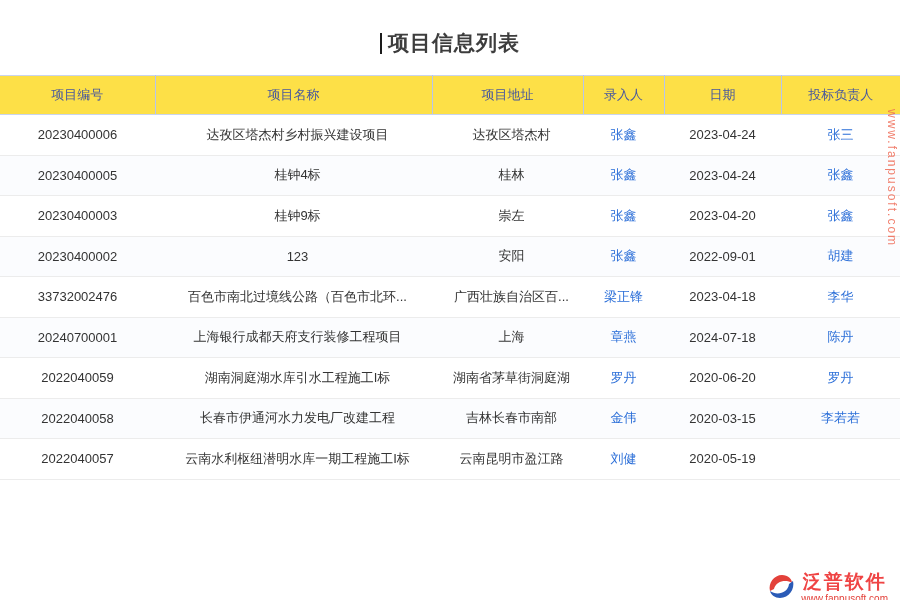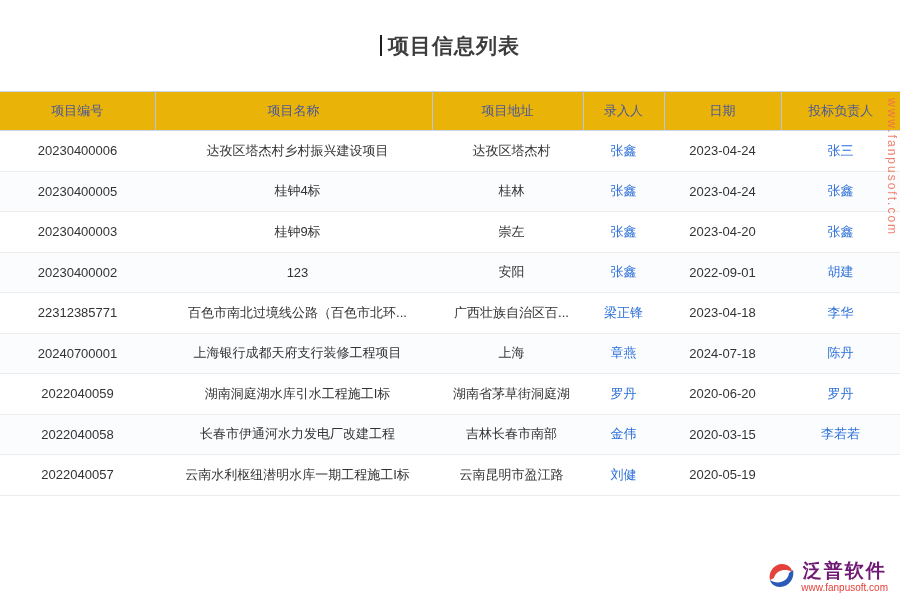--- a/index.html
+++ b/index.html
@@ -7,24 +7,25 @@
     padding: 0;
     width: 900px;
     height: 600px;
     overflow: hidden;
     background: #ffffff;
     font-family: "Liberation Sans", "DejaVu Sans", sans-serif;
   }
   .page { position: relative; width: 900px; height: 600px; }
 
   .title-wrap {
-    height: 91px;
+    height: 64px;
     display: flex;
     align-items: center;
     justify-content: center;
+    margin-top: 11px;
   }
   .text-cursor {
     display: inline-block;
     width: 2px;
     height: 21px;
     background: #1c1c1c;
     margin-right: 6px;
   }
   h1.page-title {
     margin: 0;
@@ -42,21 +43,21 @@
   }
   col.c-number { width: 155px; }
   col.c-name { width: 277px; }
   col.c-address { width: 151px; }
   col.c-entered { width: 81px; }
   col.c-date { width: 117px; }
   col.c-bid { width: 119px; }
 
   thead th {
     height: 38px;
-    background: #eab308;
+    background: #fde047;
     color: #47579e;
     font-weight: normal;
     font-size: 13px;
     text-align: center;
     border-top: 1px solid #c9d4ee;
     border-bottom: 1px solid #c9d4ee;
     border-right: 1px solid #b7c5ec;
     padding: 0 4px;
     white-space: nowrap;
     overflow: hidden;
@@ -100,21 +101,21 @@
     bottom: 5px;
     display: flex;
     align-items: flex-start;
     gap: 5px;
     background: rgba(255,255,255,0.6);
     padding: 2px 4px;
   }
   .wm-logo { width: 30px; height: 30px; display: inline-block; }
   .wm-text { display: flex; flex-direction: column; align-items: center; }
   .wm-brand {
-    color: #701a75;
+    color: #ef4444;
     font-size: 19px;
     font-weight: bold;
     letter-spacing: 2px;
     line-height: 22px;
   }
   .wm-url {
     color: #e3413a;
     font-size: 10px;
     line-height: 11px;
   }
@@ -175,21 +176,21 @@
         </tr>
         <tr>
           <td class="col-number">20230400002</td>
           <td class="col-name">123</td>
           <td class="col-address">安阳</td>
           <td class="col-entered_by link">张鑫</td>
           <td class="col-date">2022-09-01</td>
           <td class="col-bid_manager link">胡建</td>
         </tr>
         <tr>
-          <td class="col-number">22312385771</td>
+          <td class="col-number">33732002476</td>
           <td class="col-name">百色市南北过境线公路（百色市北环...</td>
           <td class="col-address">广西壮族自治区百...</td>
           <td class="col-entered_by link">梁正锋</td>
           <td class="col-date">2023-04-18</td>
           <td class="col-bid_manager link">李华</td>
         </tr>
         <tr>
           <td class="col-number">20240700001</td>
           <td class="col-name">上海银行成都天府支行装修工程项目</td>
           <td class="col-address">上海</td>

